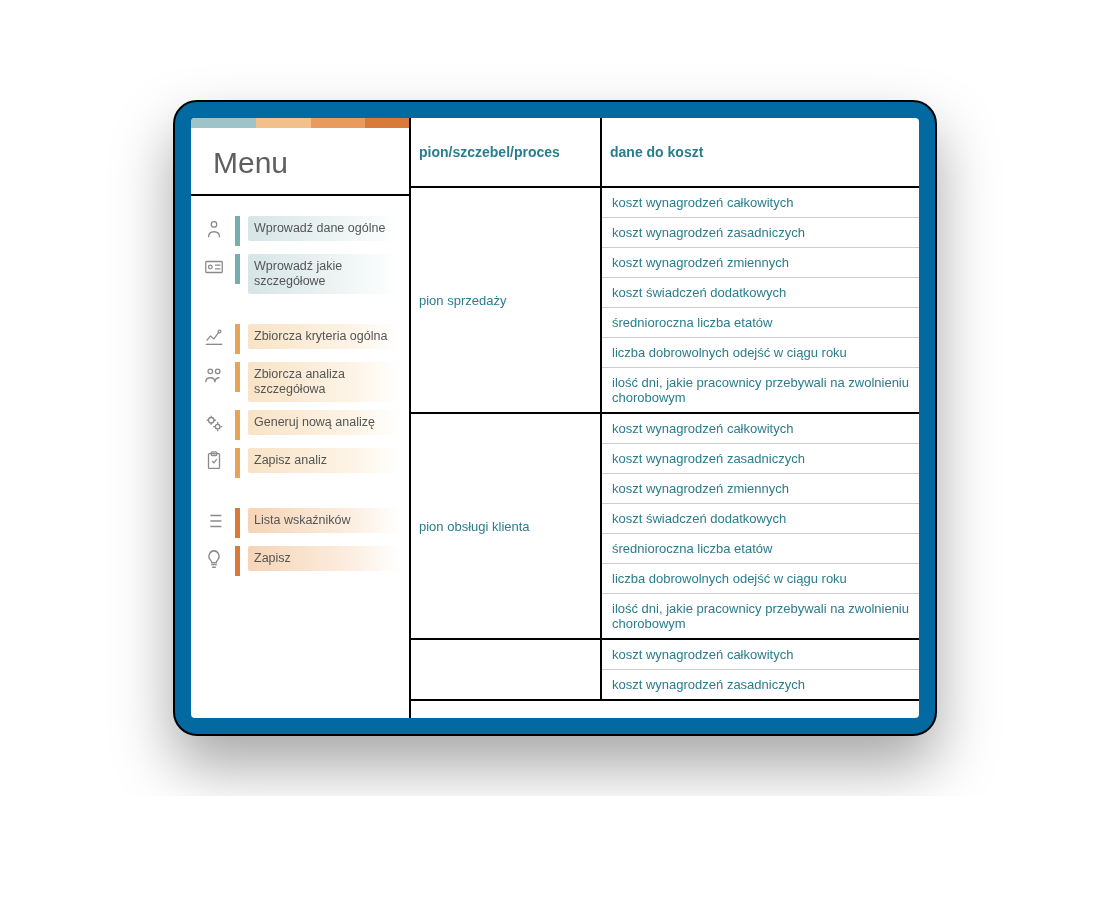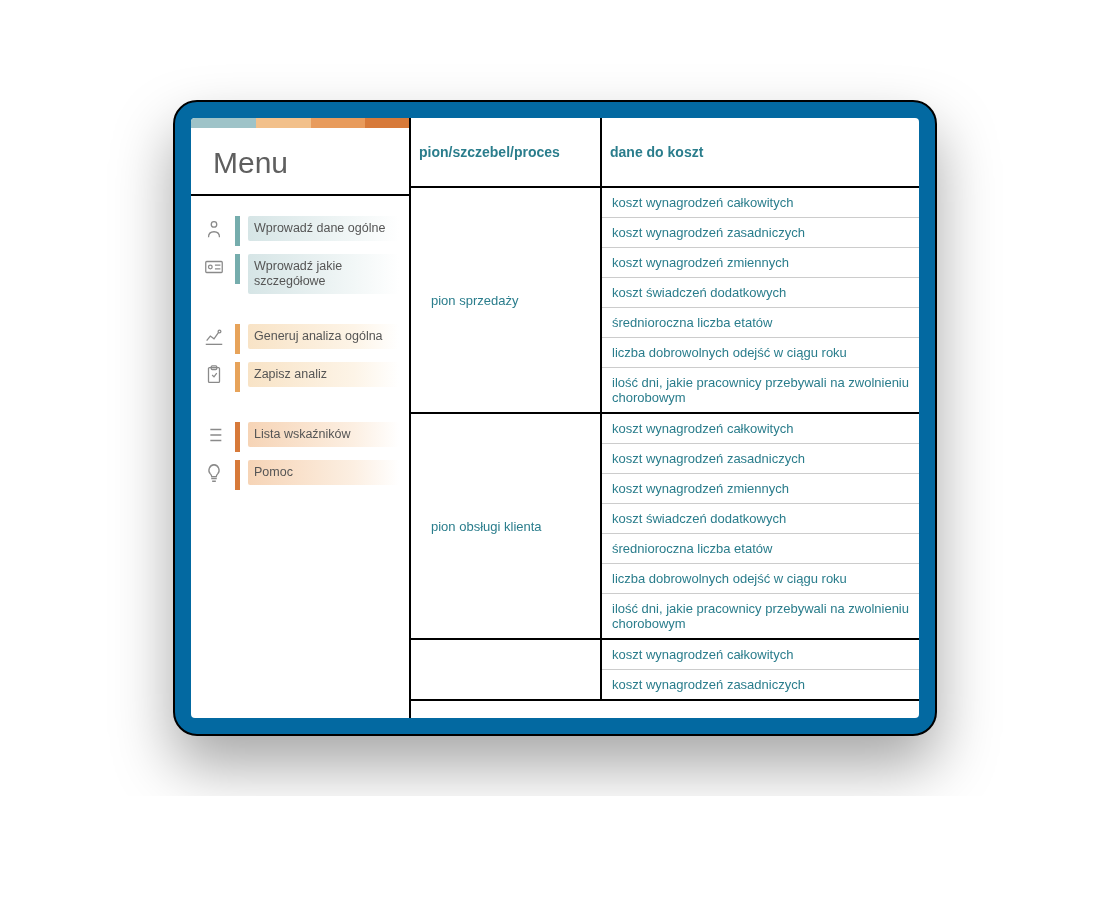--- a/index.html
+++ b/index.html
@@ -104,21 +104,21 @@
     padding: 26px 8px;
     border-bottom: 2px solid #000;
   }
   th:first-child {
     width: 190px;
     border-right: 2px solid #000;
   }
   td.group-cell {
     color: #2a7d8c;
     font-size: 13px;
-    padding: 6px 20px;
+    padding: 6px 8px;
     border-right: 2px solid #000;
     border-bottom: 2px solid #000;
     vertical-align: middle;
   }
   td.data-cell {
     padding: 0;
     border-bottom: 2px solid #000;
   }
   .data-row {
     color: #2a7d8c;
@@ -162,21 +162,43 @@
           <div class="menu-group-gap"></div>
           <div class="menu-item">
             <span class="menu-icon">
               <svg viewBox="0 0 24 24">
                 <path d="M3 20h18"></path>
                 <path d="M4 16l4-5 4 3 5-7"></path>
                 <circle cx="18" cy="6" r="1.5"></circle>
               </svg>
             </span>
             <span class="menu-bar orange"></span>
-            <span class="menu-label orange-bg">Generuj analiza ogólna</span>
+            <span class="menu-label orange-bg">Zbiorcza kryteria ogólna</span>
+          </div>
+          <div class="menu-item">
+            <span class="menu-icon">
+              <svg viewBox="0 0 24 24">
+                <circle cx="8" cy="8" r="2.5"></circle>
+                <circle cx="16" cy="8" r="2.5"></circle>
+                <path d="M3 20c0-3 2-5 5-5s5 2 5 5M13 20c0-3 2-5 5-5"></path>
+              </svg>
+            </span>
+            <span class="menu-bar orange"></span>
+            <span class="menu-label orange-bg">Zbiorcza analiza szczegółowa</span>
+          </div>
+          <div class="menu-item">
+            <span class="menu-icon">
+              <svg viewBox="0 0 24 24">
+                <circle cx="9" cy="9" r="3"></circle>
+                <circle cx="16" cy="16" r="2.5"></circle>
+                <path d="M9 4v2M9 12v2M4 9h2M12 9h2M16 11v2M16 19v2M11 16h2M19 16h2"></path>
+              </svg>
+            </span>
+            <span class="menu-bar orange"></span>
+            <span class="menu-label orange-bg">Generuj nową analizę</span>
           </div>
           <div class="menu-item">
             <span class="menu-icon">
               <svg viewBox="0 0 24 24">
                 <rect x="6" y="4" width="12" height="16" rx="1"></rect>
                 <rect x="9" y="2" width="6" height="4" rx="1"></rect>
                 <path d="M10 12l2 2 3-4"></path>
               </svg>
             </span>
             <span class="menu-bar orange"></span>
@@ -194,21 +216,21 @@
             <span class="menu-label dorange-bg">Lista wskaźników</span>
           </div>
           <div class="menu-item">
             <span class="menu-icon">
               <svg viewBox="0 0 24 24">
                 <path d="M9 18h6M10 21h4"></path>
                 <path d="M12 3a6 6 0 0 0-4 10c1 1 1.5 2 1.5 3h5c0-1 .5-2 1.5-3a6 6 0 0 0-4-10z"></path>
               </svg>
             </span>
             <span class="menu-bar darkorange"></span>
-            <span class="menu-label dorange-bg">Pomoc</span>
+            <span class="menu-label dorange-bg">Zapisz</span>
           </div>
         </nav>
     </aside>
     <main class="content">
       <table>
         <thead>
           <tr>
             <th>pion/szczebel/proces</th>
             <th>dane do koszt</th>
           </tr>

